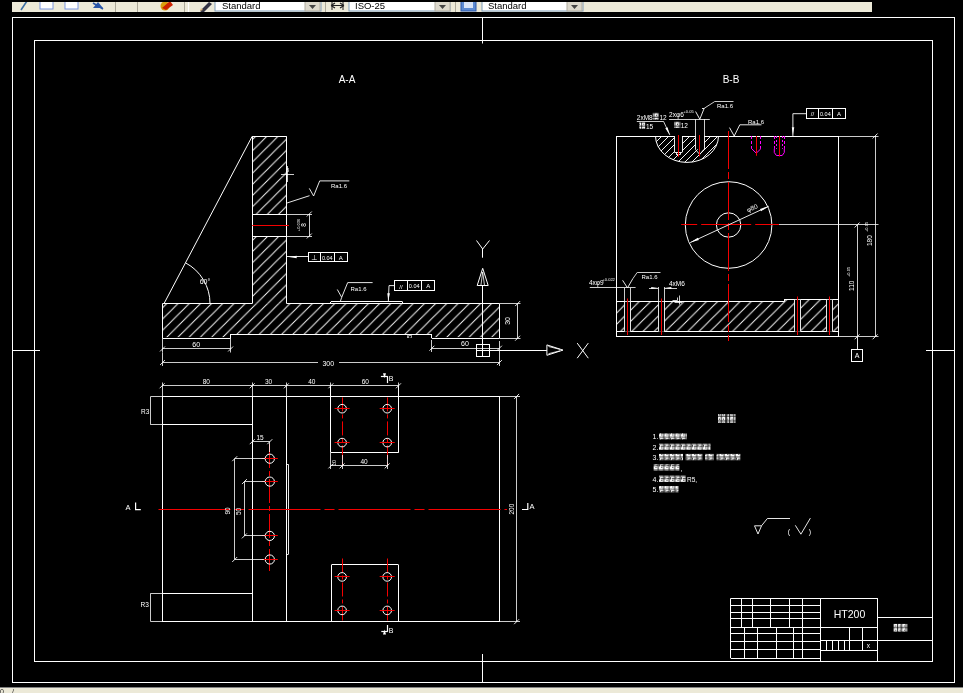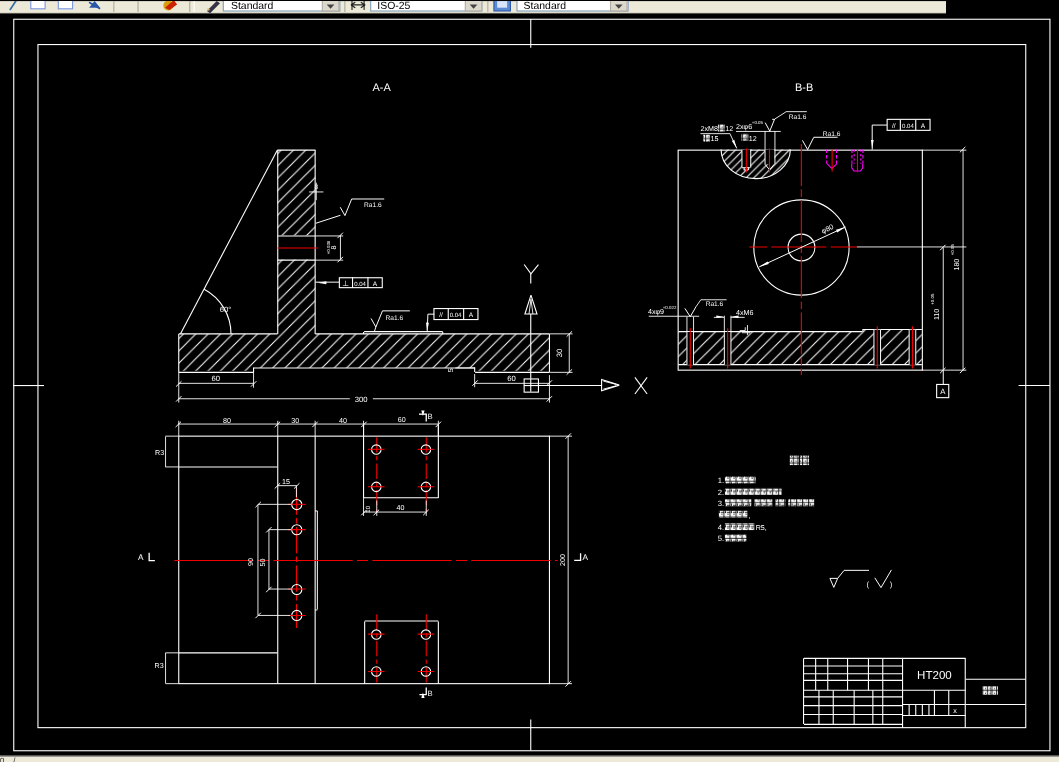--- a/index.html
+++ b/index.html
@@ -1,17 +1,17 @@
 <!DOCTYPE html>
 <html><head><meta charset="utf-8">
 <style>
 html,body{margin:0;padding:0;width:963px;height:693px;background:#000;overflow:hidden}
 #wrap{position:relative;width:963px;height:693px}
 #cad{position:absolute;left:0;top:0}
-#tb{position:absolute;left:0;top:0;width:860px;height:12px;overflow:hidden}
+#tb{position:absolute;left:12px;top:0;width:860px;height:12px;overflow:hidden}
 #st{position:absolute;left:0;top:687px;width:963px;height:6px;background:#ece9d8;border-top:1px solid #808080;overflow:hidden}
 #st svg{display:block}
 </style></head>
 <body>
 <div id="wrap">
 <div id="cad"><svg width="963" height="693" viewBox="0 0 963 693" xmlns="http://www.w3.org/2000/svg">
         <defs>
 <pattern id="h1" patternUnits="userSpaceOnUse" width="11.2" height="11.2">
 <path d="M-2.8 2.8 L2.8 -2.8 M0 11.2 L11.2 0 M8.4 14 L14 8.4" stroke="#ffffff" stroke-width="0.95" fill="none"></path>
 </pattern>

